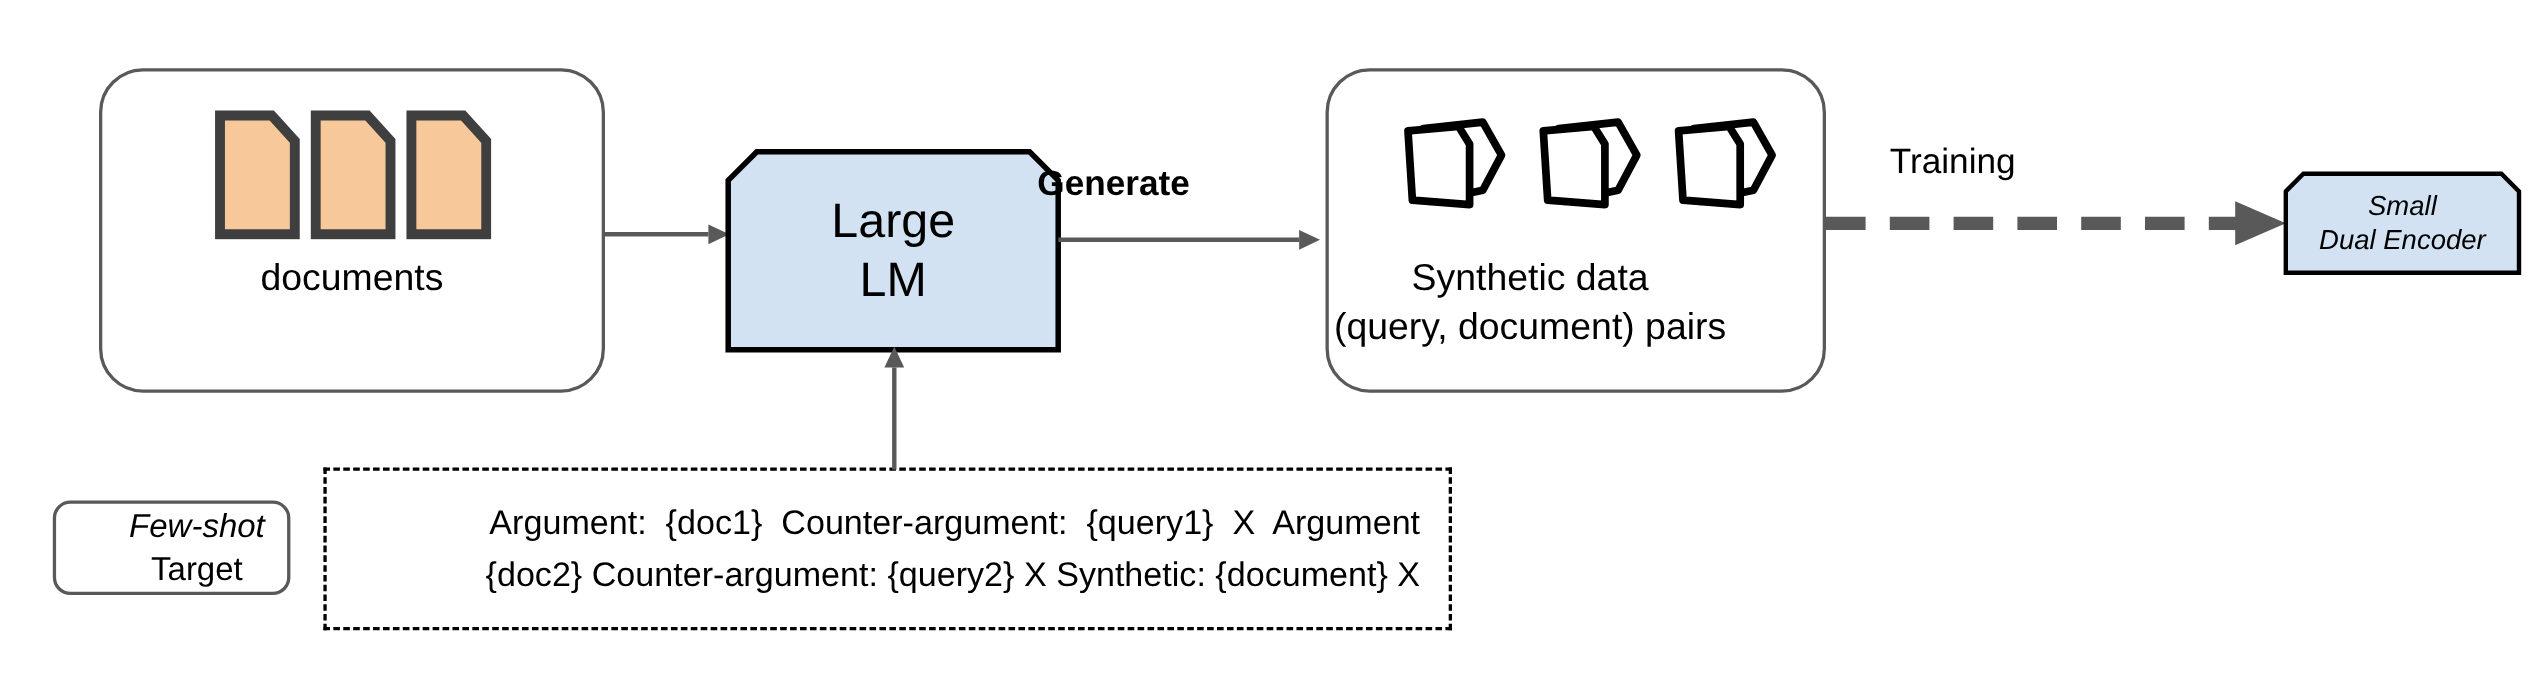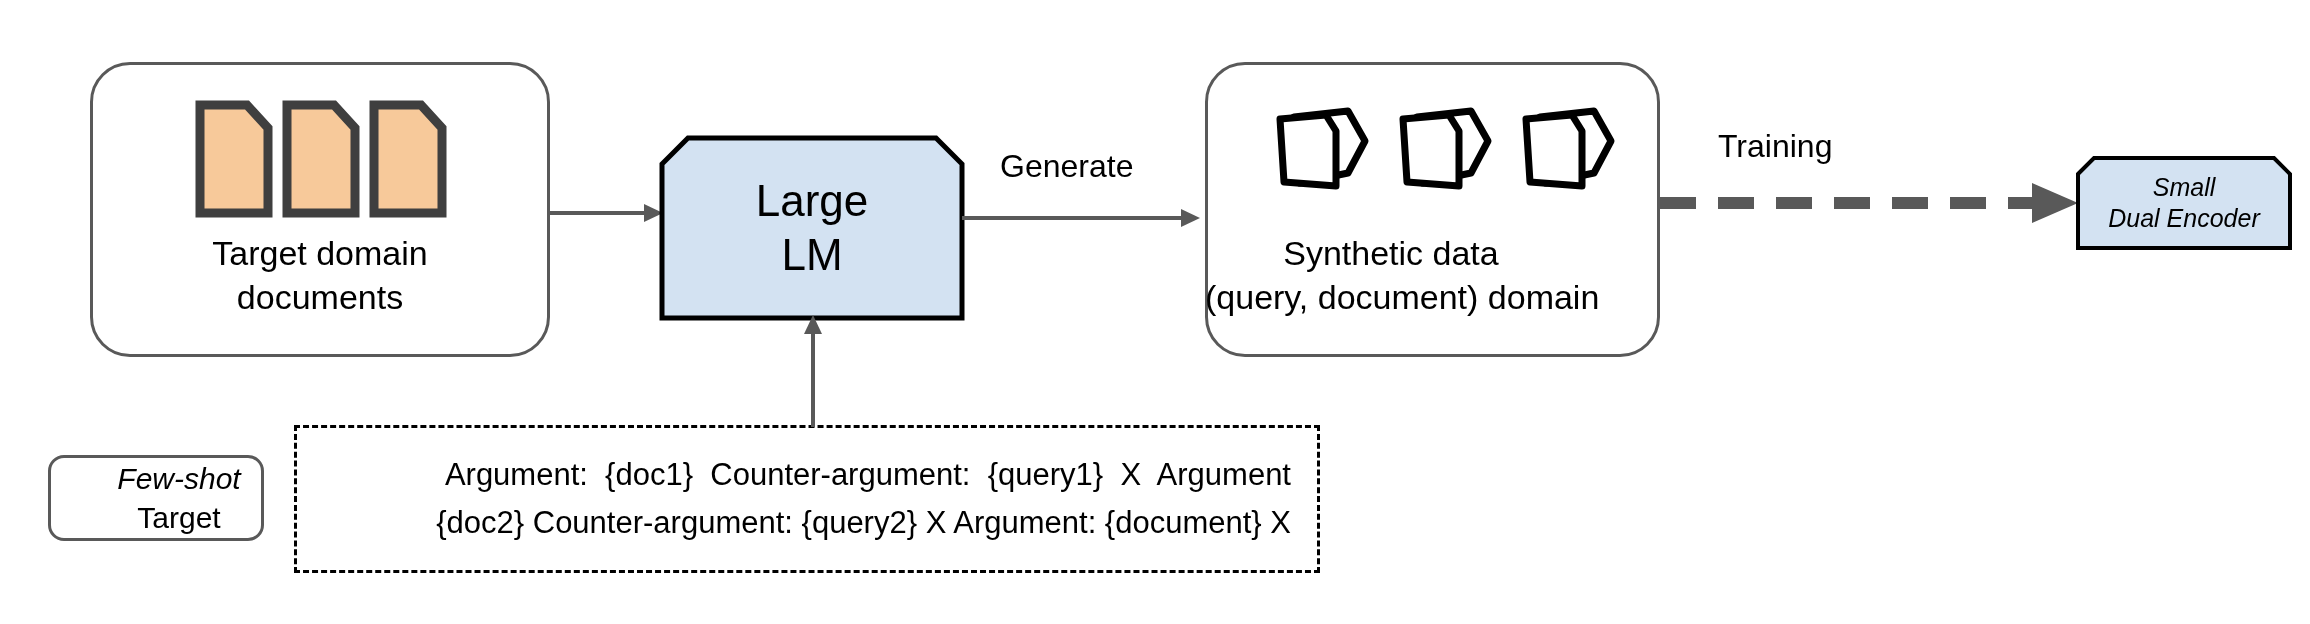--- a/index.html
+++ b/index.html
@@ -104,38 +104,37 @@
     </svg>
     <svg width="78" height="118" viewBox="0 0 78 118">
       <path d="M5,5 H52 L73,28 V113 H5 Z" fill="#f7c99a" stroke="#3f3f3f" stroke-width="9" stroke-linejoin="miter"></path>
     </svg>
     <svg width="78" height="118" viewBox="0 0 78 118">
       <path d="M5,5 H52 L73,28 V113 H5 Z" fill="#f7c99a" stroke="#3f3f3f" stroke-width="9" stroke-linejoin="miter"></path>
     </svg>
   </div>
 
   <div class="abs caption" style="left:90px; top:232px; width:460px;">
-    <div>Target domain</div>
     <div>documents</div>
   </div>
 
   <svg class="abs" style="left:550px; top:195px;" width="115" height="36">
     <line x1="0" y1="18" x2="94" y2="18" stroke="#595959" stroke-width="4"></line>
     <path d="M94,9 L113,18 L94,27 Z" fill="#595959"></path>
   </svg>
 
   <div class="blue-node-wrap" style="left:662px; top:138px; width:300px; height:180px;">
     <svg width="300" height="180" viewBox="0 0 300 180" preserveAspectRatio="none">
       <path d="M0,26 L26,0 L274,0 L300,26 L300,180 L0,180 Z" fill="#d3e2f2" stroke="#000000" stroke-width="5" stroke-linejoin="miter"></path>
     </svg>
     <div class="blue-node-label" style="font-size:44px; line-height:1.22;">Large
 LM</div>
   </div>
 
-  <div class="abs edge-label" style="left:1000px; top:148px;">Generate</div>
+  <div class="abs edge-label" style="left:943px; top:148px;font-weight:bold;">Generate</div>
   <svg class="abs" style="left:962px; top:200px;" width="240" height="36">
     <line x1="0" y1="18" x2="219" y2="18" stroke="#595959" stroke-width="4"></line>
     <path d="M219,9 L238,18 L219,27 Z" fill="#595959"></path>
   </svg>
 
   <div class="group-box abs" style="left:1205px; top:62px; width:455px; height:295px;">
   </div>
 
   <div class="abs doc-row" style="left:1270px; top:95px; gap:18px;">
     <svg width="105" height="105" viewBox="0 0 105 105">
@@ -147,21 +146,21 @@
       <path d="M10,24 L56,20 L66,36 L66,91 L14,87 Z" fill="#ffffff" stroke="#000000" stroke-width="7" stroke-linejoin="round"></path>
     </svg>
     <svg width="105" height="105" viewBox="0 0 105 105">
       <path d="M24,22 L78,16 L95,46 L78,78 L30,88 Z" fill="#ffffff" stroke="#000000" stroke-width="7" stroke-linejoin="round"></path>
       <path d="M10,24 L56,20 L66,36 L66,91 L14,87 Z" fill="#ffffff" stroke="#000000" stroke-width="7" stroke-linejoin="round"></path>
     </svg>
   </div>
 
   <div class="abs caption" style="left:1205px; top:232px; width:372px;">
     <div>Synthetic data</div>
-    <div>(query, document) domain</div>
+    <div>(query, document) pairs</div>
   </div>
 
   <div class="abs edge-label" style="left:1718px; top:128px;">Training</div>
   <svg class="abs" style="left:1660px; top:182px;" width="420" height="42">
     <line x1="0" y1="21" x2="375" y2="21" stroke="#595959" stroke-width="12" stroke-dasharray="36 22" stroke-linecap="butt"></line>
     <path d="M372,1 L418,21 L372,41 Z" fill="#595959"></path>
   </svg>
 
   <div class="blue-node-wrap" style="left:2078px; top:158px; width:212px; height:90px;font-style:italic;">
     <svg width="212" height="90" viewBox="0 0 212 90" preserveAspectRatio="none">
@@ -171,21 +170,21 @@
 Dual Encoder</div>
   </div>
 
   <div class="pill abs" style="left:48px; top:455px; width:216px; height:86px;padding-left:46px;">
     <div class="italic">Few-shot</div>
     <div>Target</div>
   </div>
 
   <div class="dashed-box abs" style="left:294px; top:425px; width:1026px; height:148px;align-items:flex-end;">
     <div class="line">Argument:  {doc1}  Counter-argument:  {query1}  X  Argument</div>
-    <div class="line">{doc2} Counter-argument: {query2} X Argument: {document} X</div>
+    <div class="line">{doc2} Counter-argument: {query2} X Synthetic: {document} X</div>
   </div>
 
   <svg class="abs" style="left:795px; top:315px;" width="36" height="112">
     <line x1="18" y1="112" x2="18" y2="19" stroke="#595959" stroke-width="4"></line>
     <path d="M9,19 L18,0 L27,19 Z" fill="#595959"></path>
   </svg>
 
 </div>
 
 </body></html>

